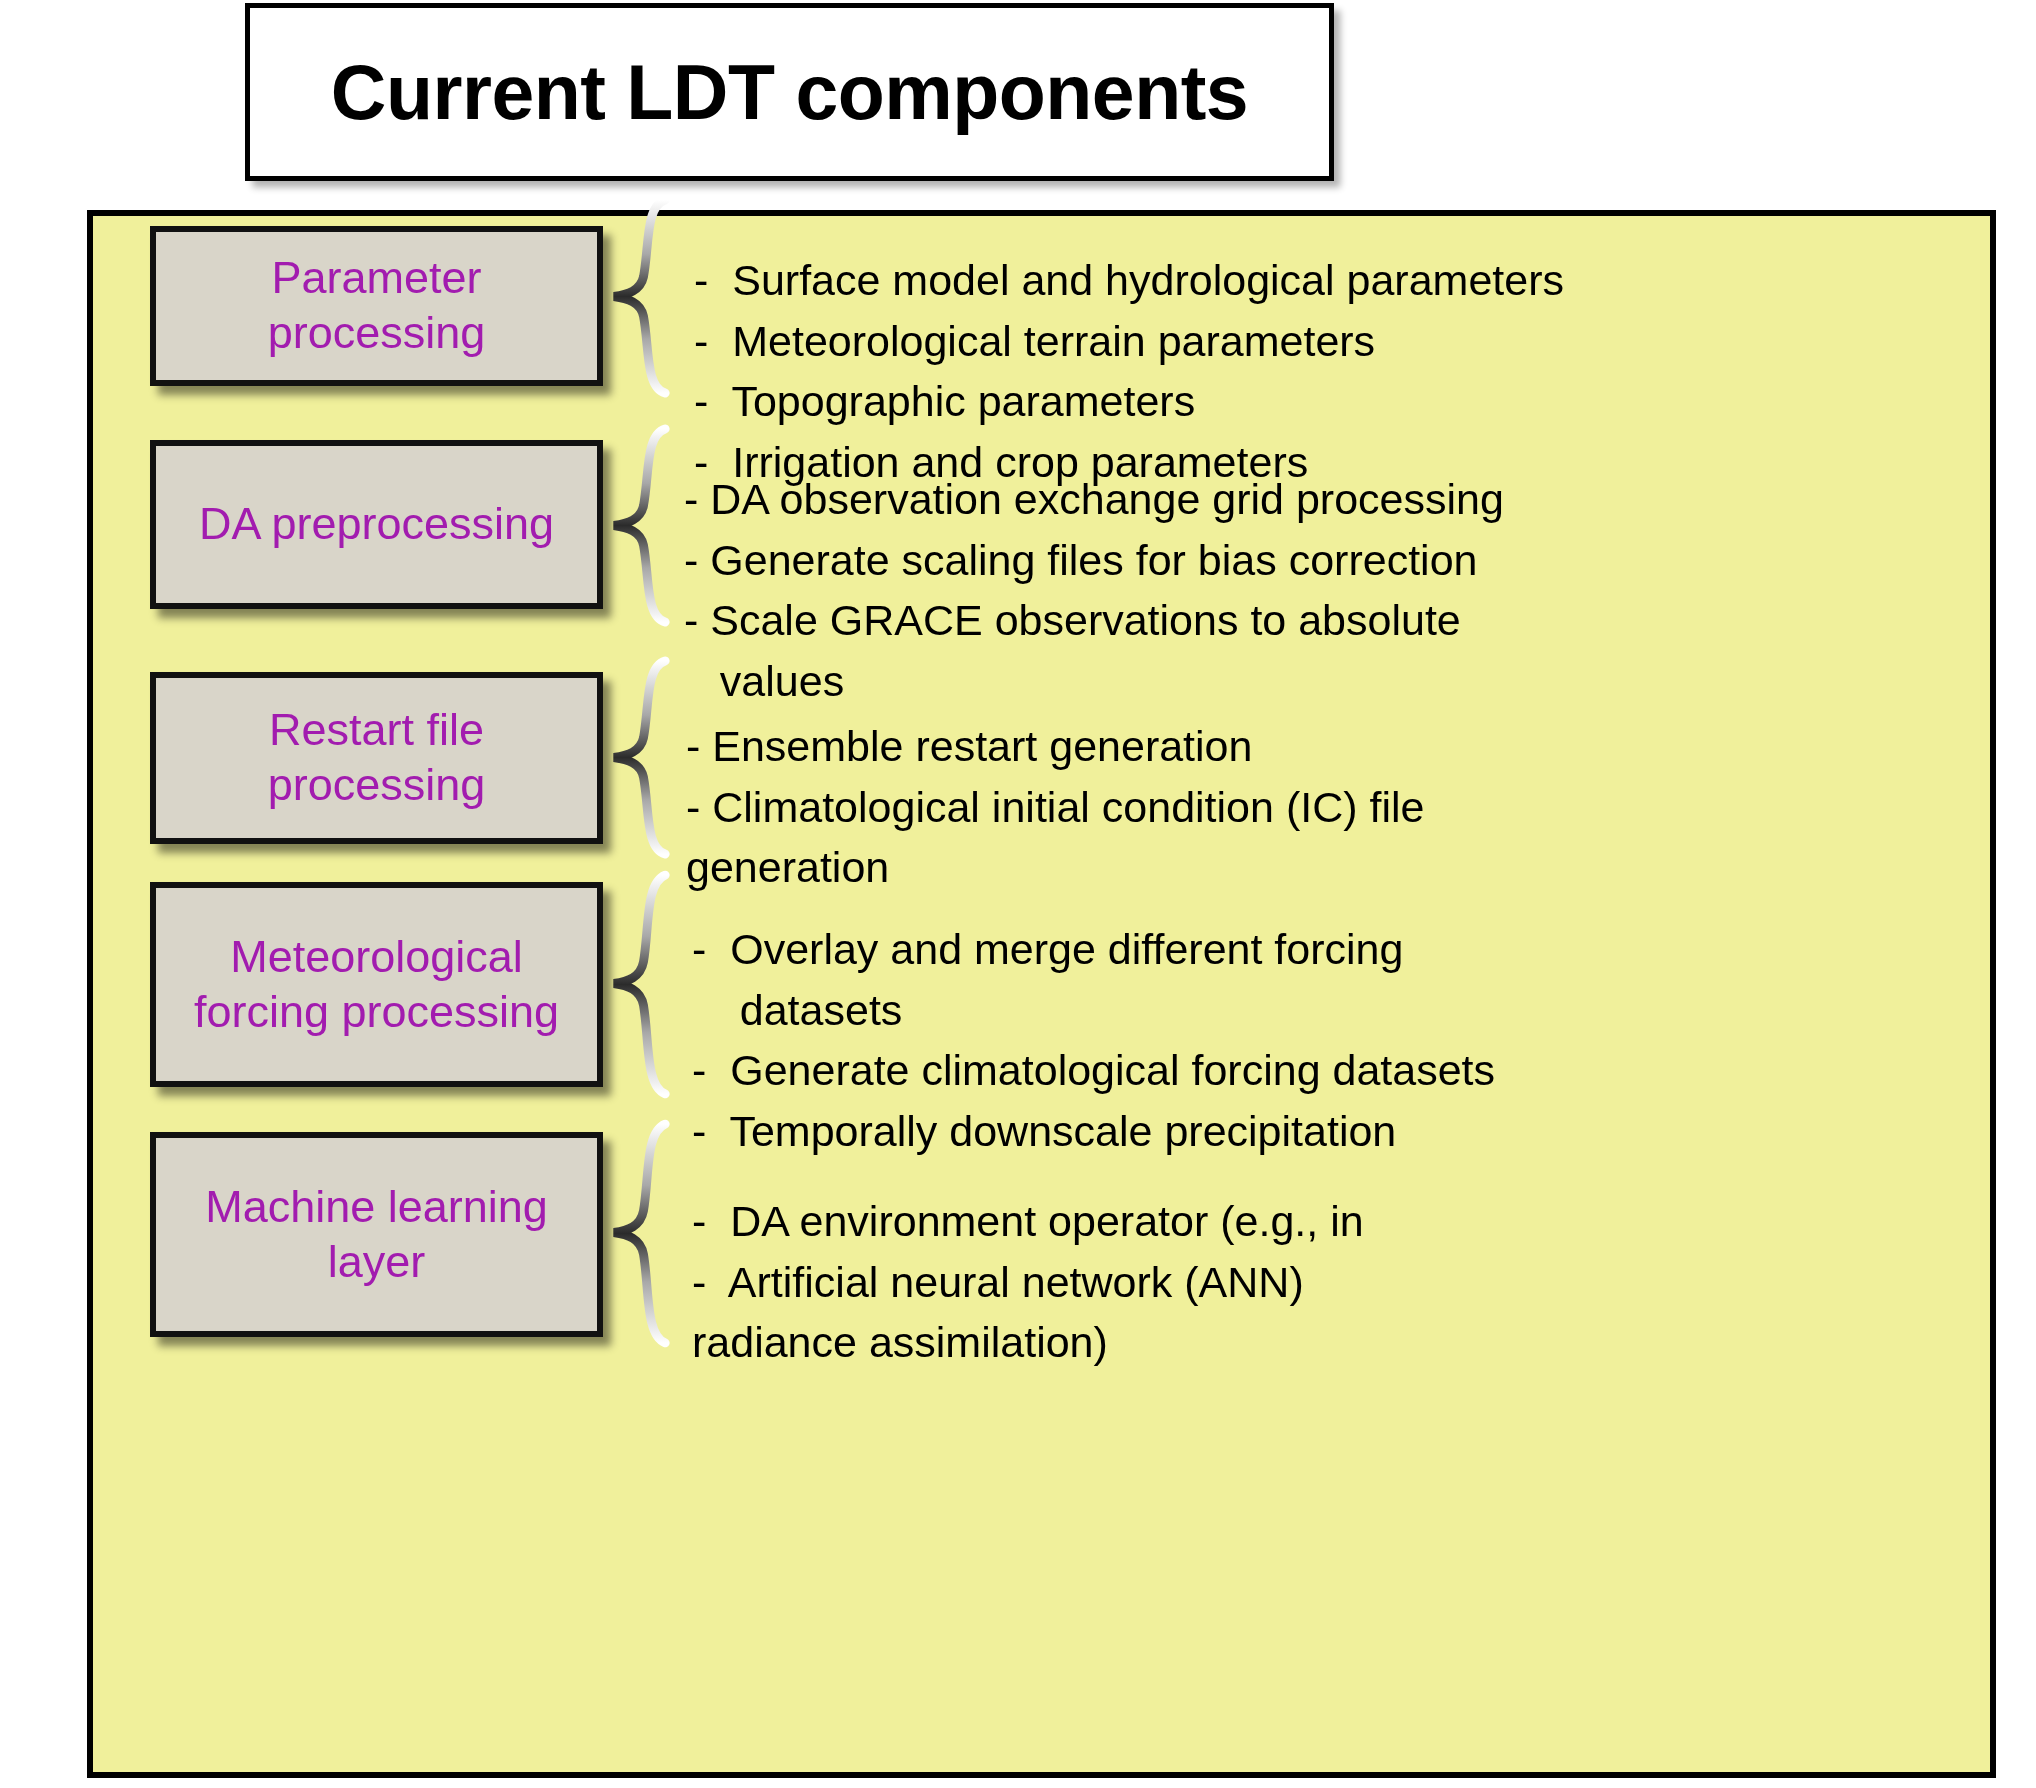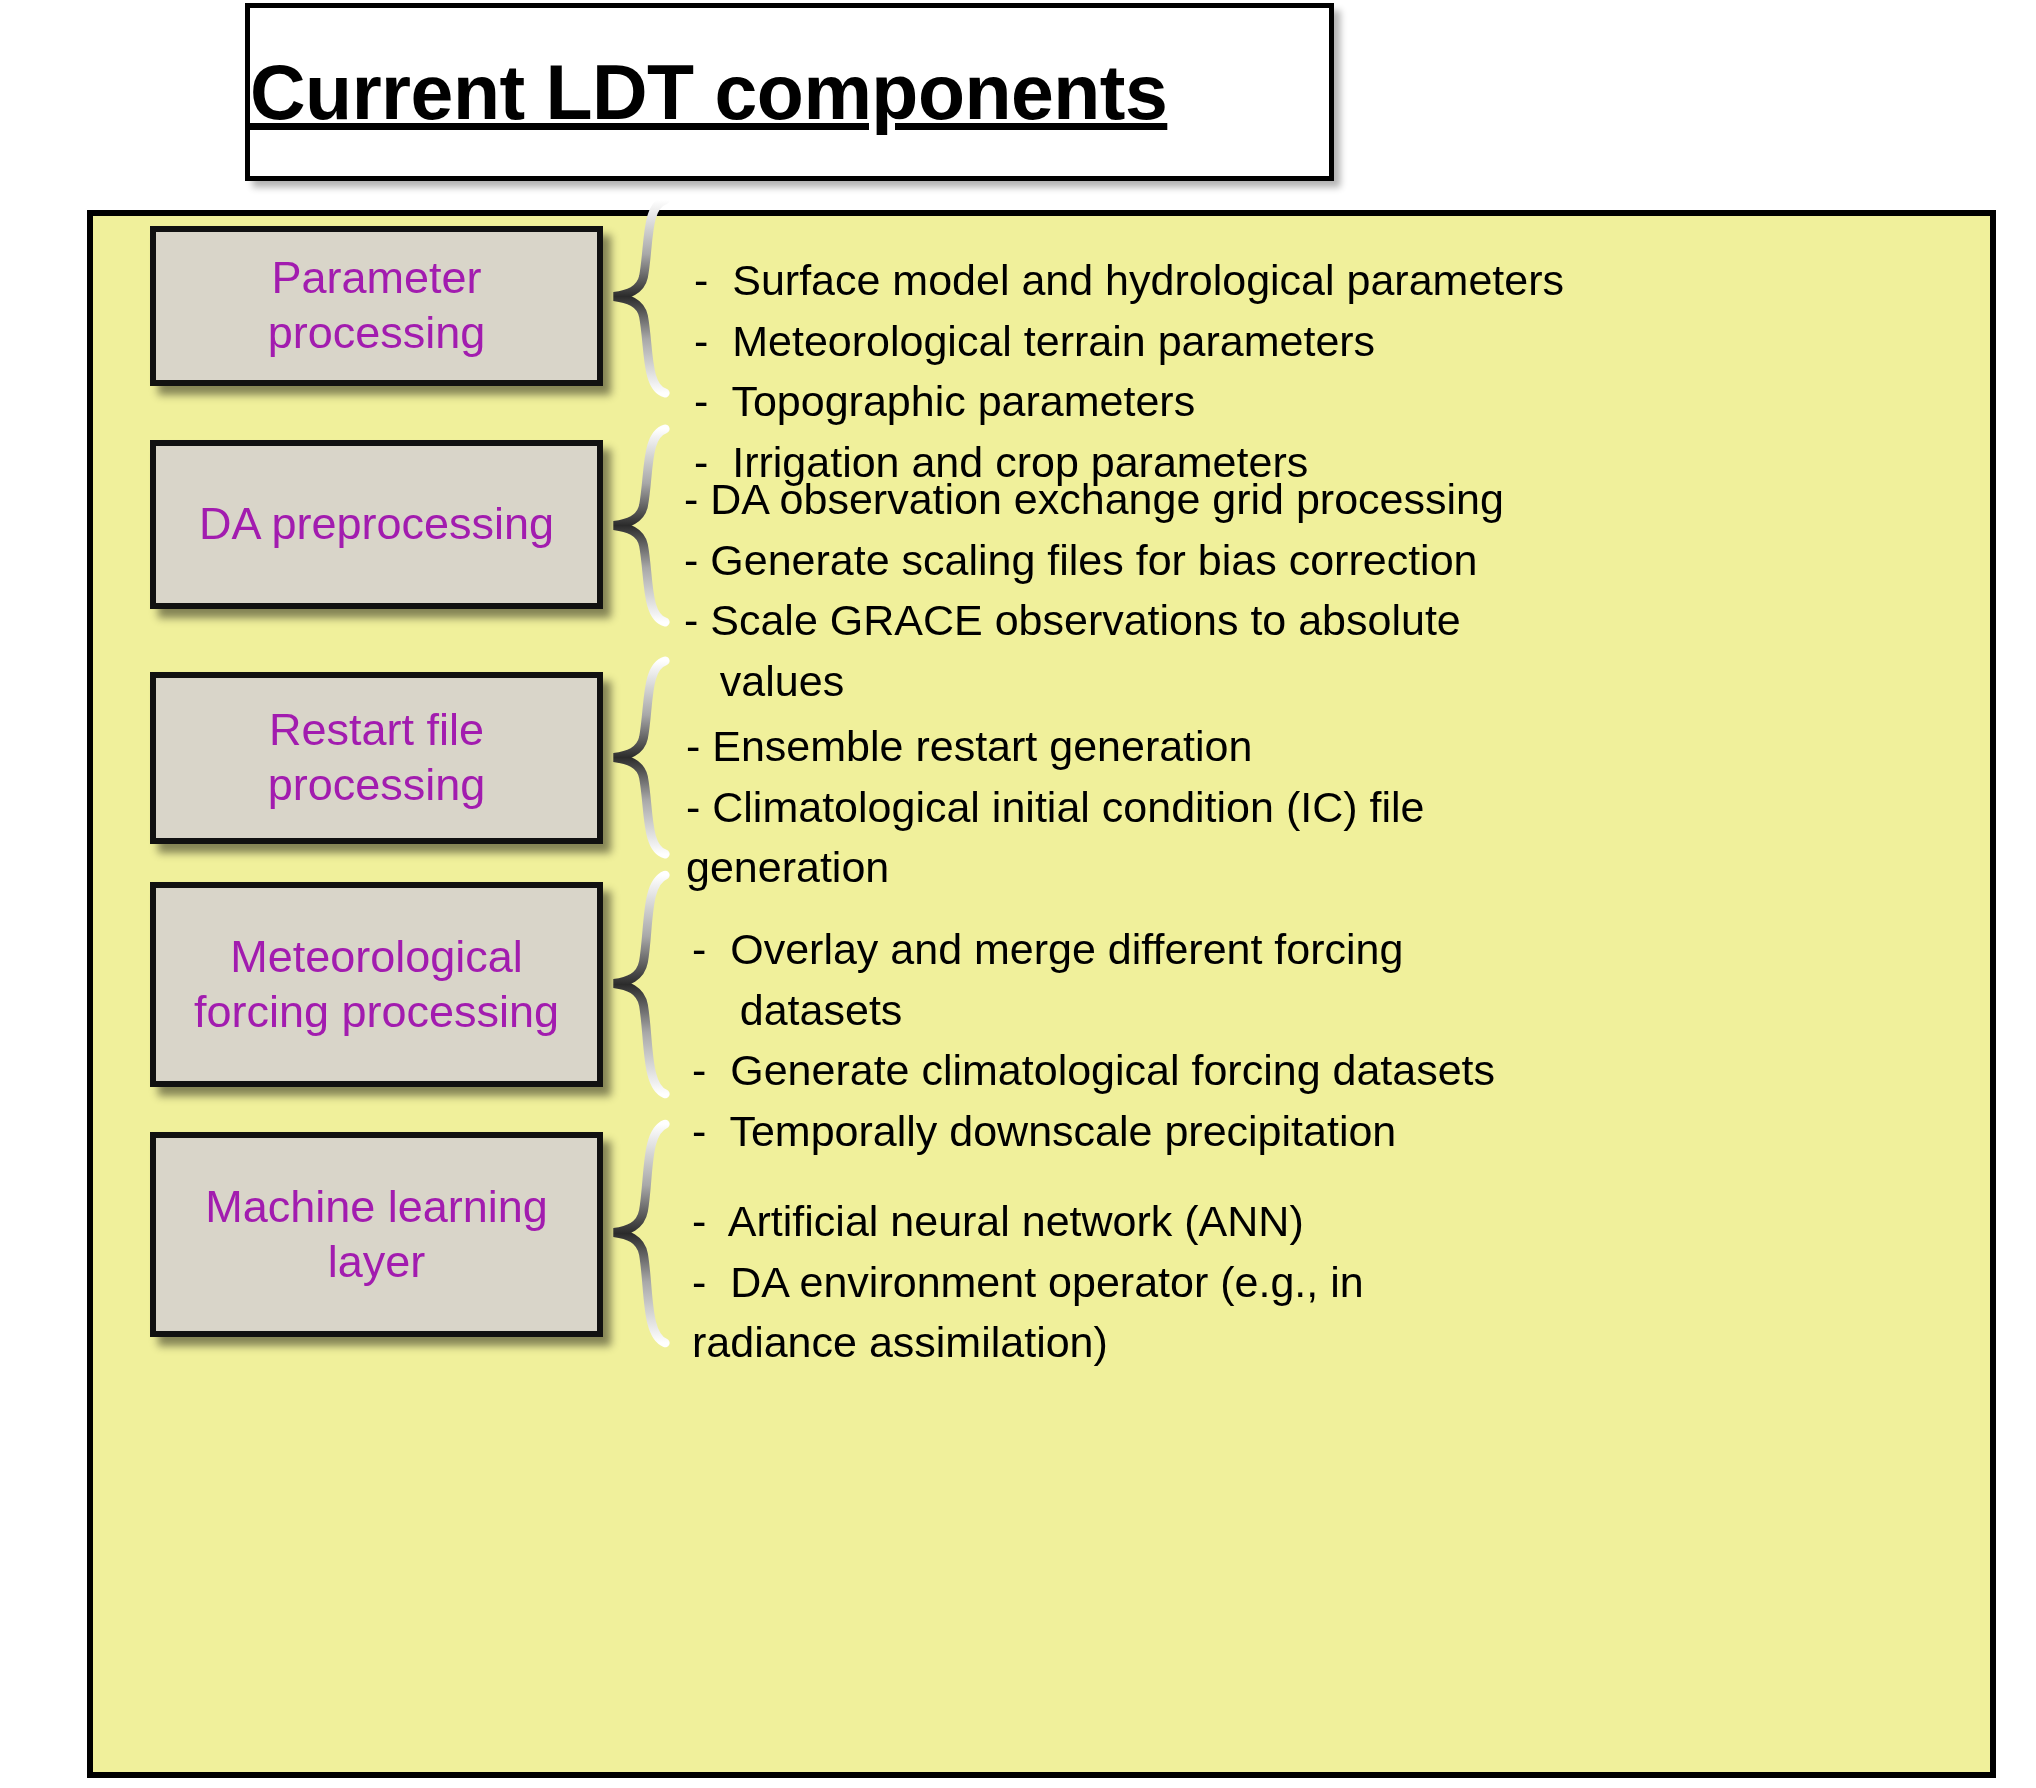--- a/index.html
+++ b/index.html
@@ -21,21 +21,21 @@
     left: 245px;
     top: 3px;
     width: 1089px;
     height: 178px;
     background: #ffffff;
     border: 5.9px solid #000000;
     box-sizing: border-box;
     box-shadow: 6.9px 6.9px 6.9px rgba(0,0,0,0.30);
     display: flex;
     align-items: center;
-    text-decoration: underline;
+    justify-content: center;
   }
   #title-text {
     font-size: 77px;
     font-weight: bold;
     color: #000000;
     letter-spacing: -0.5px;
     white-space: nowrap;
     font-family: "Liberation Sans", "DejaVu Sans", sans-serif;
   }
 
@@ -209,19 +209,19 @@
           <stop offset="28%" stop-color="#a8a8a8"></stop>
           <stop offset="50%" stop-color="#2b2b2b"></stop>
           <stop offset="72%" stop-color="#a8a8a8"></stop>
           <stop offset="100%" stop-color="#ffffff"></stop>
         </linearGradient>
       </defs>
       <path d="M58 4 C 38 12 42 56 36 92 C 33 108 20 112 6 114 C 20 116 33 120 36 136 C 42 172 38 218 58 226" fill="none" stroke="url(#g5)" stroke-width="9" stroke-linecap="round"></path>
     </svg>
   </span>
   <div class="bullets" style="left:599px; top:934px; width:1281px;">
+    <div class="line">-  DA environment operator (e.g., in</div>
     <div class="line">-  Artificial neural network (ANN)</div>
-    <div class="line">-  DA environment operator (e.g., in</div>
     <div class="line">radiance assimilation)</div>
   </div>
 
 </div>
 
 
 </body></html>

